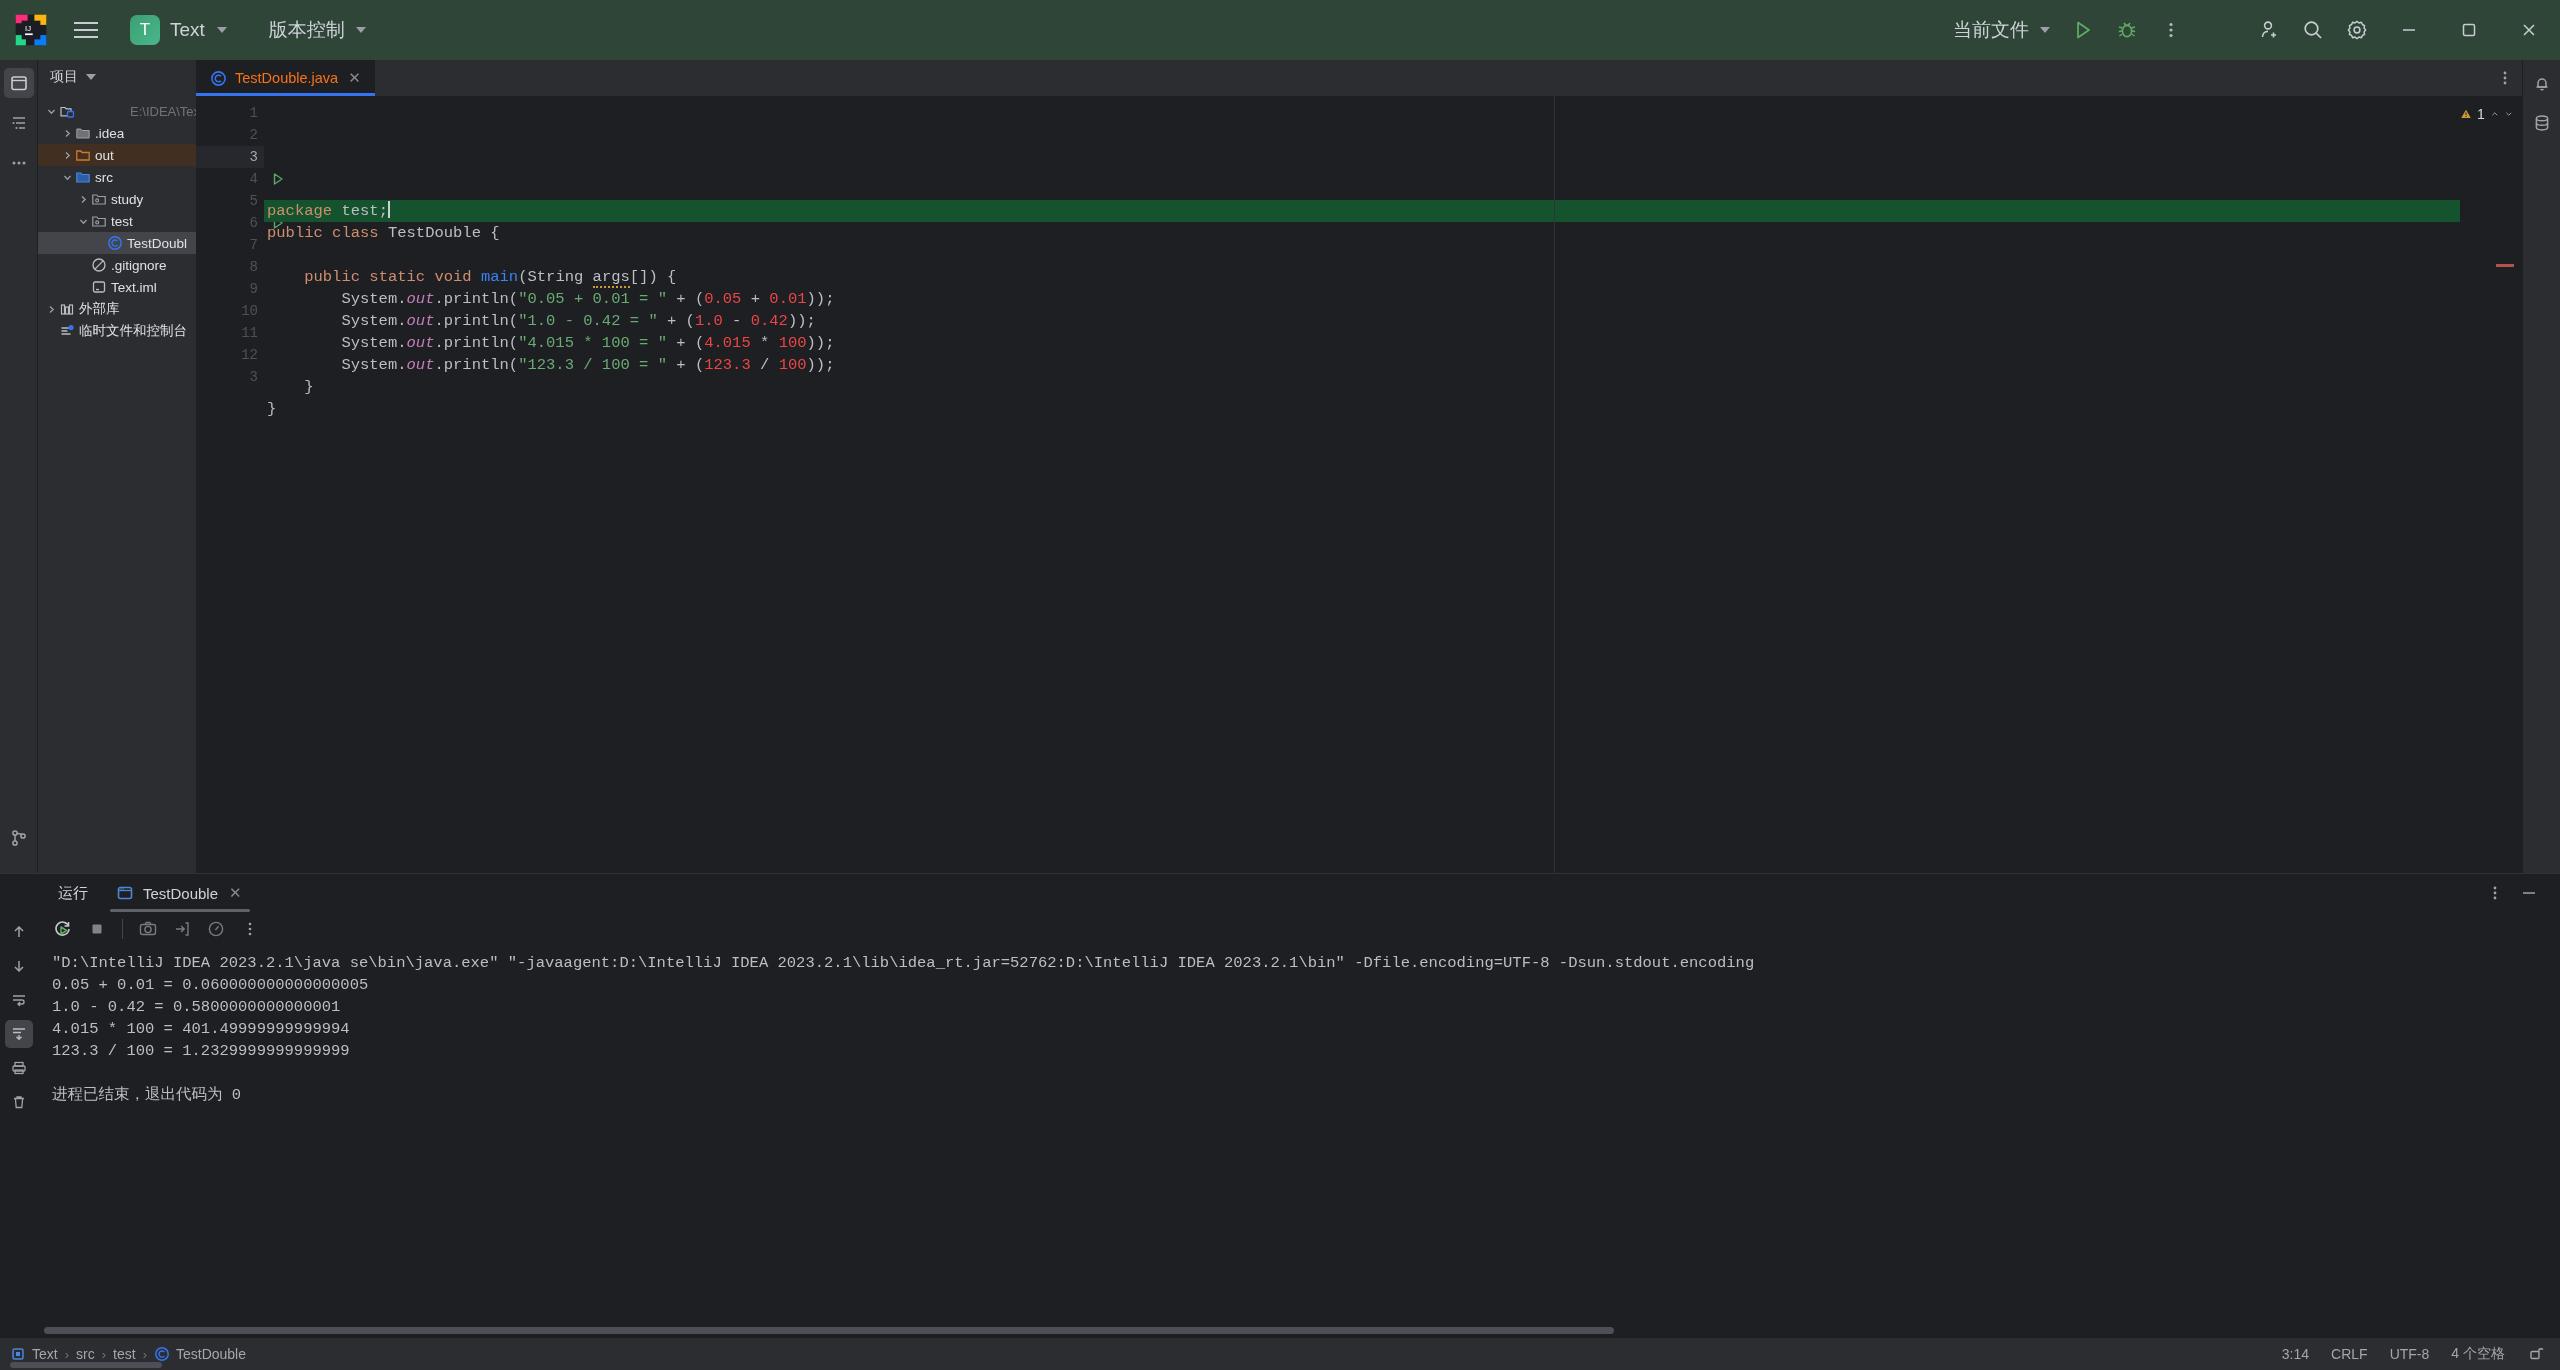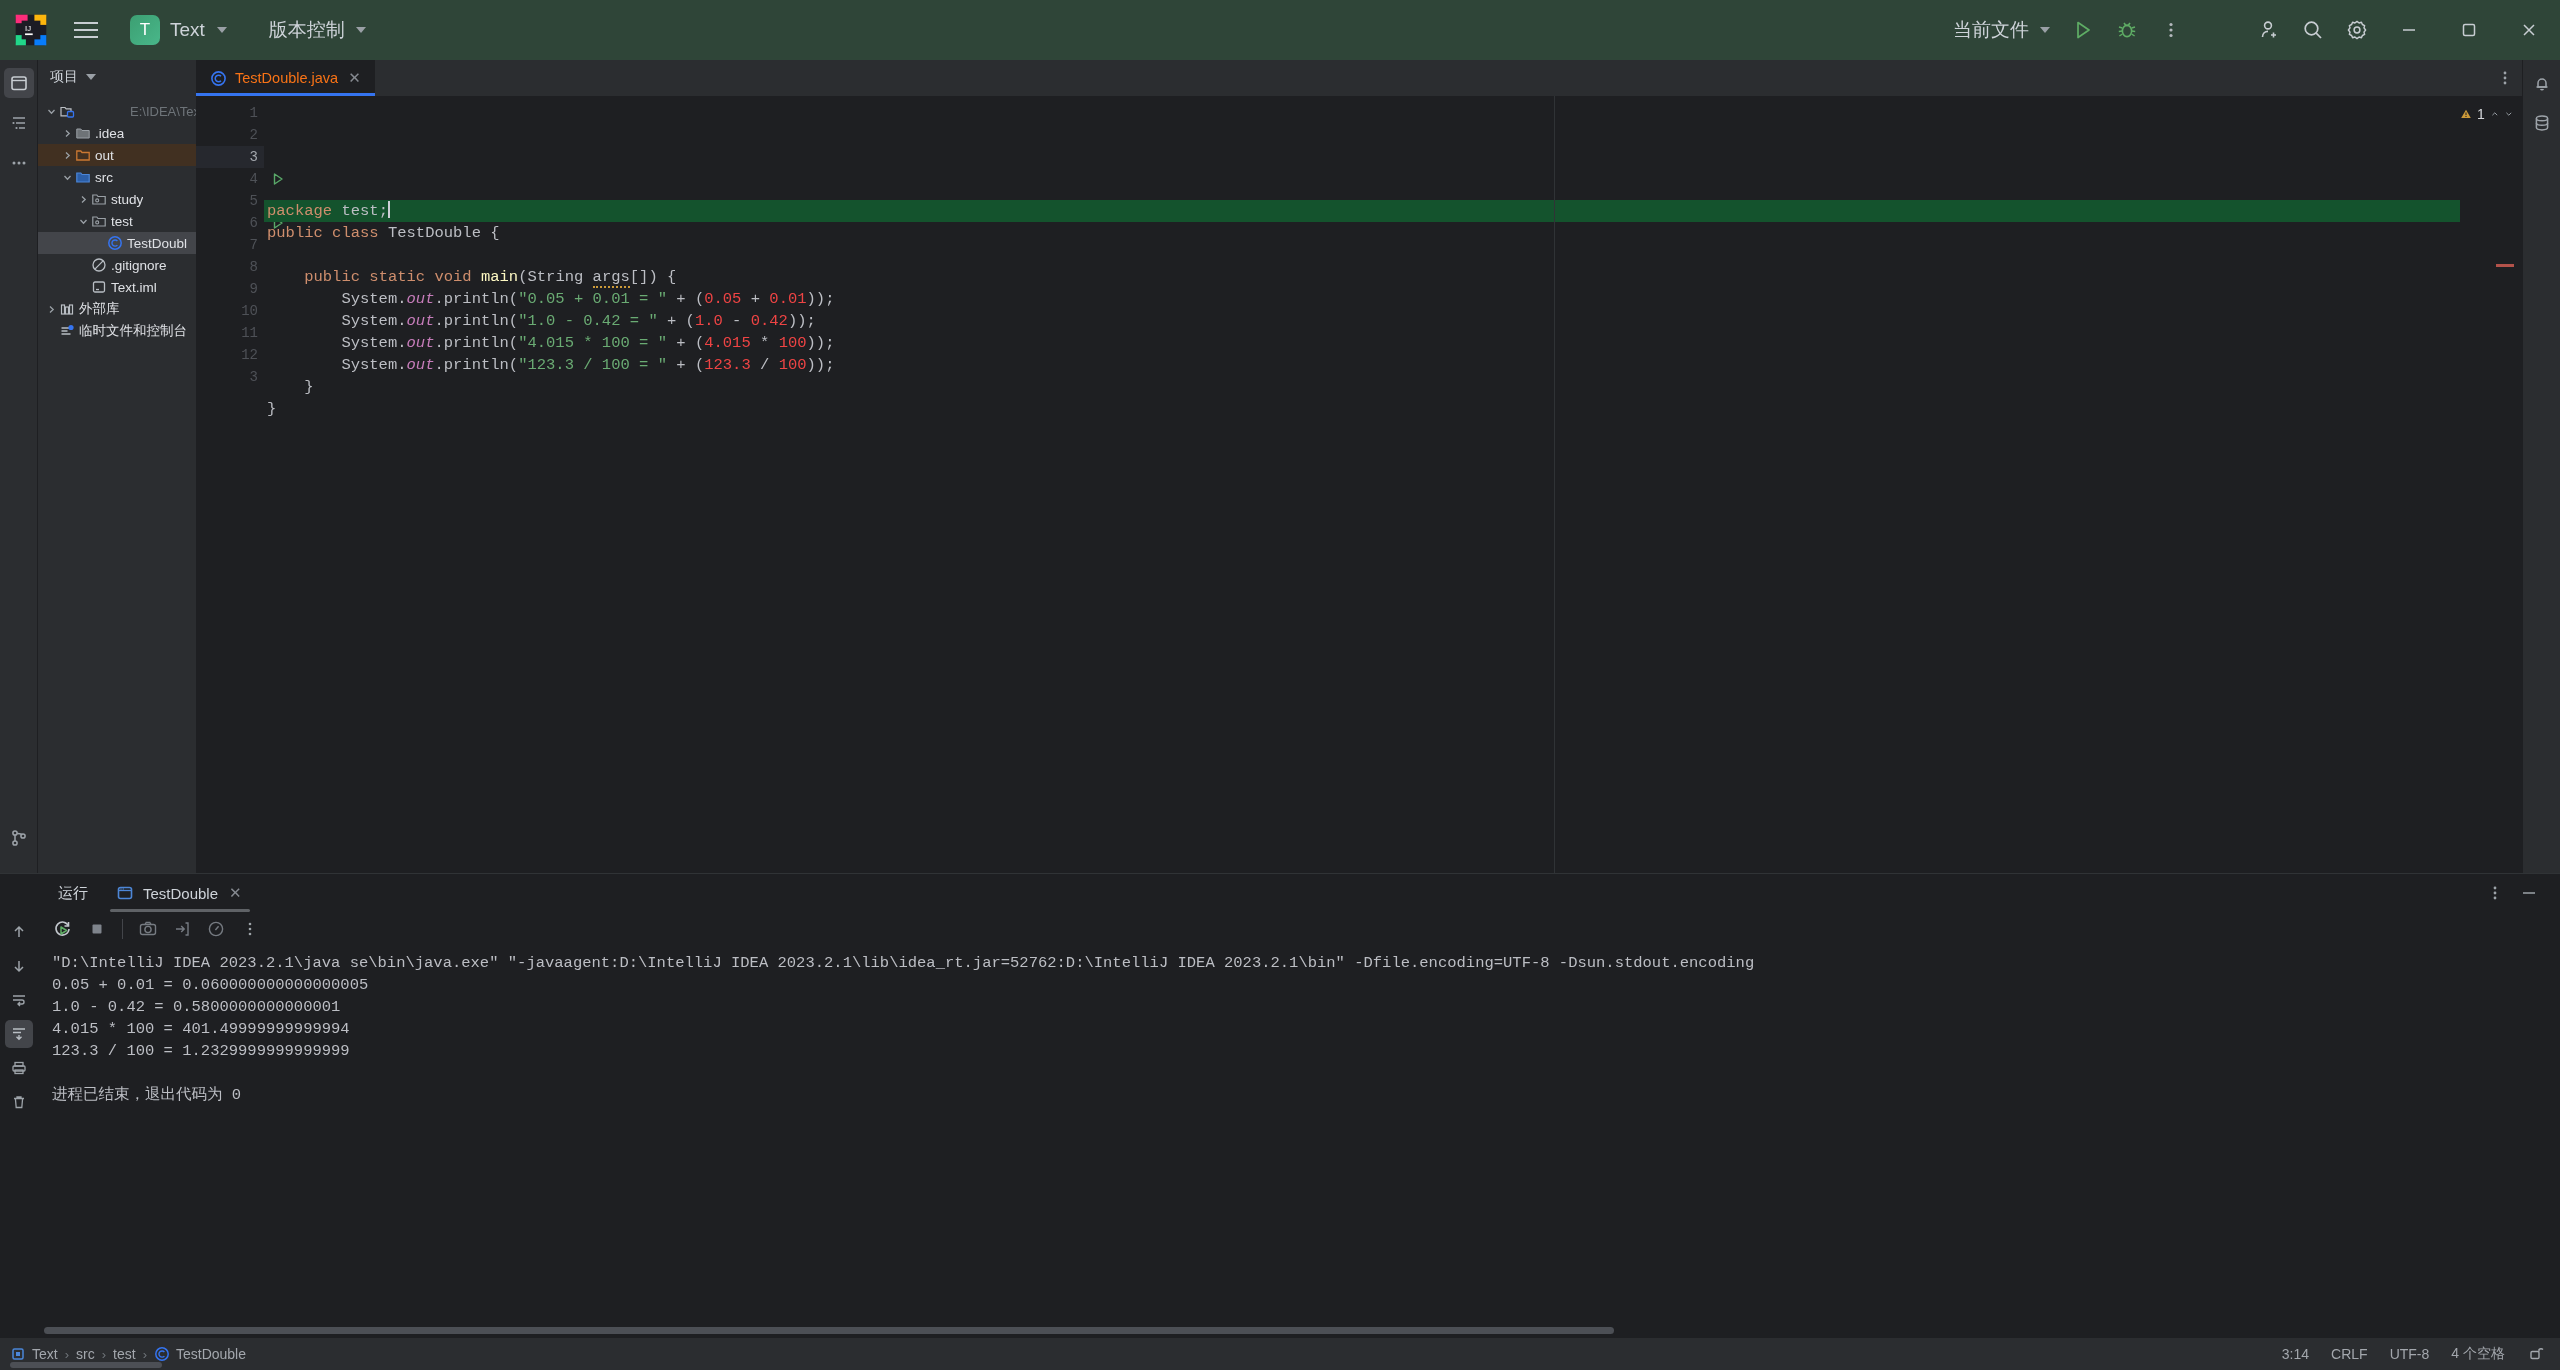--- a/index.html
+++ b/index.html
@@ -90,21 +90,21 @@
   .gln.cur { color:#a3a7ad; background:#26282e; }
   .grun { position:absolute; right: -22px; top:3px; cursor:pointer; }
   .code { flex:1; padding-top:6px; font-family:"Liberation Mono", monospace; font-size:15.5px;
      position:relative; white-space:pre; }
   .cl { height:22px; line-height:22px; color:#bcbec4; padding-left: 3px; }
   .cl.cur { background:#14532d; }
   .cursor { display:inline-block; width:2px; height:17px; background:#ced0d6; vertical-align:-3px; }
   .kw { color:#cf8e6d; }
   .str { color:#6aab73; }
   .num { color:#ef4444; }
-  .fn  { color:#fef9c3; }
+  .fn  { color:#3b82f6; }
   .fld { color:#c77dbb; font-style: italic; }
   .pn  { color:#bcbec4; }
   .warnsq { border-bottom: 2px dotted #cc9a39; }
   .editor-vline { position:absolute; top:0; bottom:0; left: 1290px; width:1px; background:#303336; }
 
   
   .inspect { width: 62px; flex: 0 0 62px; background:#1e1f22; position:relative; padding-top:4px; }
   .insp-top { display:flex; align-items:center; gap:5px; justify-content:flex-end; padding: 4px 8px 0 0;}
   .insp-count { color:#d6d8dc; font-size:14px; }
   .insp-mark { position:absolute; right:8px; top:168px; width:18px; height:3px; background:#b3524a;}

